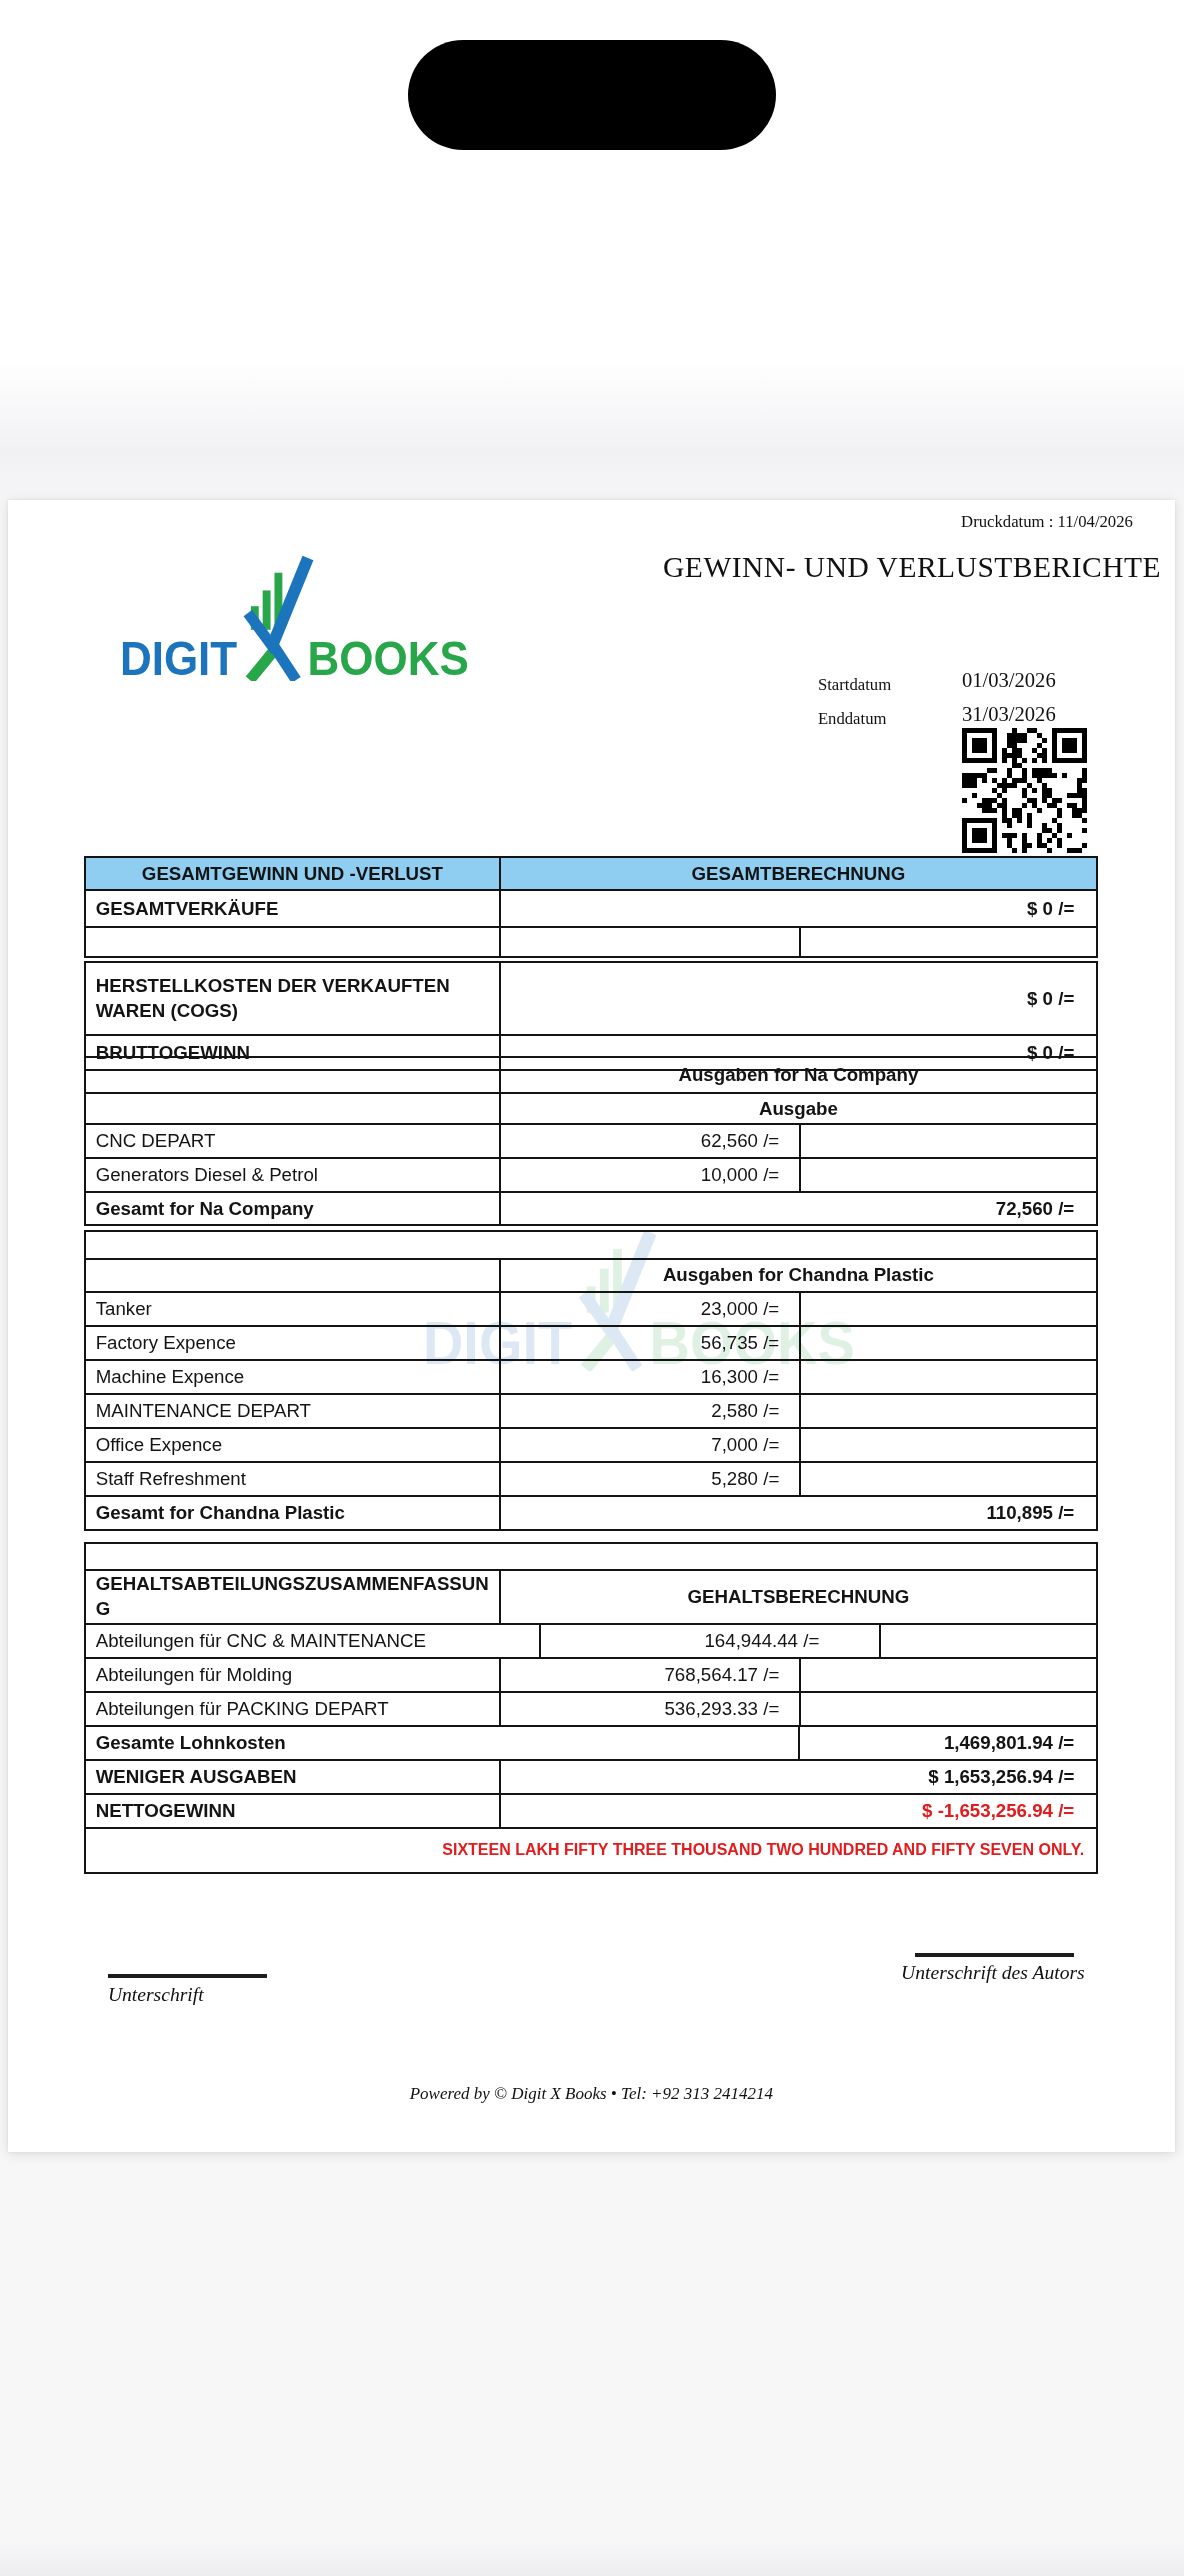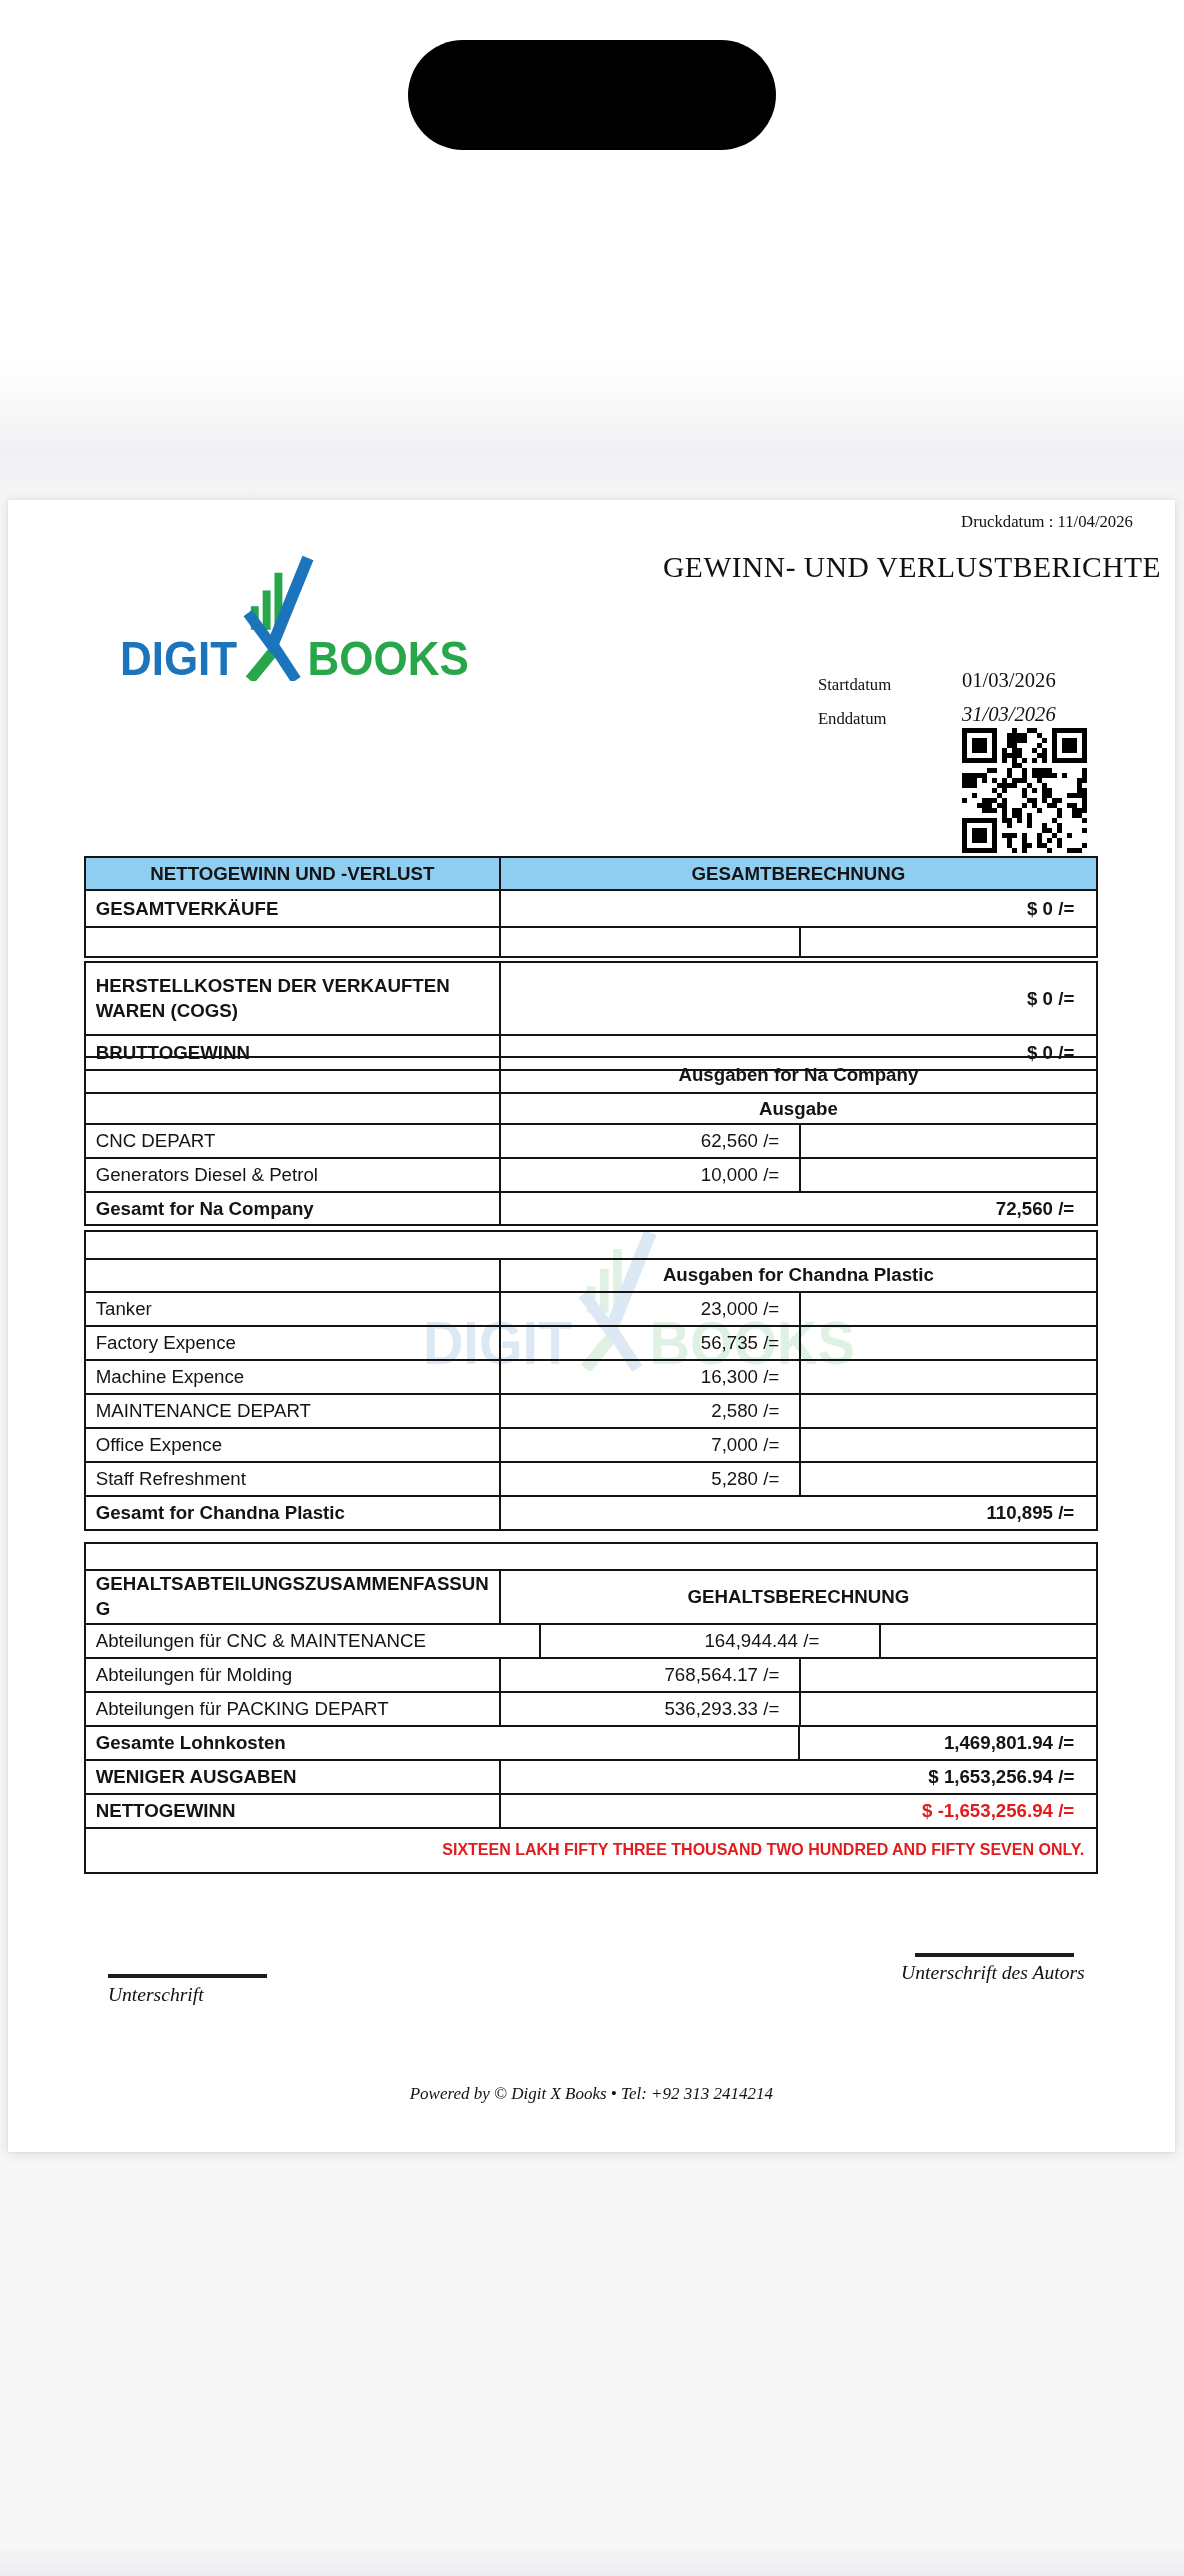--- a/index.html
+++ b/index.html
@@ -79,21 +79,21 @@
         <line x1="15" y1="59" x2="43" y2="97" stroke="#1c75bc" stroke-width="11"></line>
         <line x1="76" y1="3" x2="39" y2="94" stroke="#1c75bc" stroke-width="12"></line>
         <line x1="41" y1="92" x2="64" y2="127" stroke="#1c75bc" stroke-width="11"></line>
       </svg>
       <span class="logo-word lw-green">BOOKS</span>
     </div>
 
     <div class="date-label serif" style="top:175px;">Startdatum</div>
     <div class="date-value serif" style="top:169px;">01/03/2026</div>
     <div class="date-label serif" style="top:209px;">Enddatum</div>
-    <div class="date-value serif" style="top:203px;font-style:italic;">31/03/2026</div>
+    <div class="date-value serif" style="top:203px;">31/03/2026</div>
 
     <div class="qr"><svg width="125" height="125" viewBox="0 0 125 125" xmlns="http://www.w3.org/2000/svg">
           <rect width="100%" height="100%" fill="#fff"></rect>
           <rect x="0" y="0" width="5" height="5" fill="#000"></rect>
           <rect x="5" y="0" width="5" height="5" fill="#000"></rect>
           <rect x="10" y="0" width="5" height="5" fill="#000"></rect>
           <rect x="15" y="0" width="5" height="5" fill="#000"></rect>
           <rect x="20" y="0" width="5" height="5" fill="#000"></rect>
           <rect x="25" y="0" width="5" height="5" fill="#000"></rect>
           <rect x="30" y="0" width="5" height="5" fill="#000"></rect>
@@ -376,21 +376,21 @@
         <line x1="44" y1="94" x2="17" y2="127" stroke="#27a74a" stroke-width="11"></line>
         <line x1="15" y1="59" x2="43" y2="97" stroke="#1c75bc" stroke-width="11"></line>
         <line x1="76" y1="3" x2="39" y2="94" stroke="#1c75bc" stroke-width="12"></line>
         <line x1="41" y1="92" x2="64" y2="127" stroke="#1c75bc" stroke-width="11"></line>
       </svg>
       <span class="logo-word lw-green">BOOKS</span>
     </div>
 
     <div class="tbox" style="top:356px;">
       <div class="trow" style="height:31px;">
-        <div class="cell c1 ctr b bluebg">NETTOGEWINN UND -VERLUST</div>
+        <div class="cell c1 ctr b bluebg">GESAMTGEWINN UND -VERLUST</div>
         <div class="cell merge ctr b bluebg">GESAMTBERECHNUNG</div>
       </div>
       <div class="trow" style="height:37px;">
         <div class="cell c1 lbl b">GESAMTVERKÄUFE</div>
         <div class="cell merge vr b">$ 0 /=</div>
       </div>
       <div class="trow" style="height:30px;">
         <div class="cell c1"></div>
         <div class="cell c2"></div>
         <div class="cell c3"></div>

